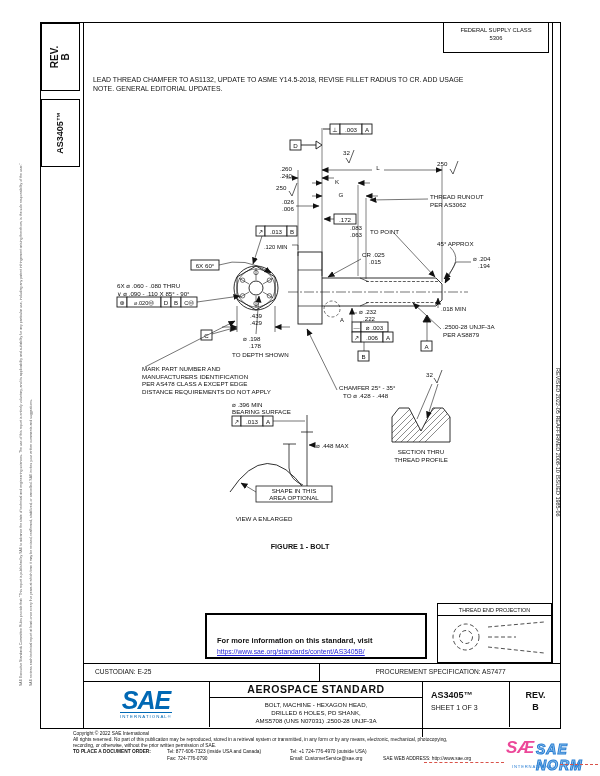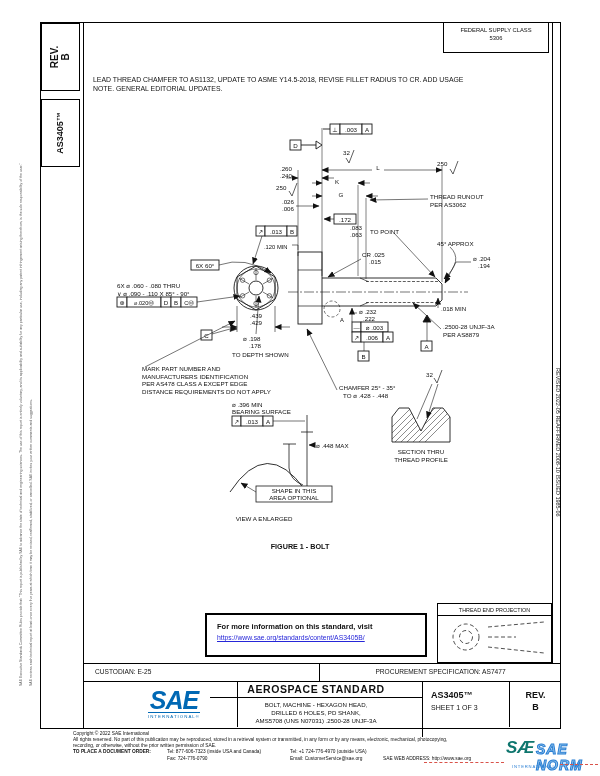--- a/index.html
+++ b/index.html
@@ -9,22 +9,22 @@
   .frame{border:1.6px solid #000;box-sizing:border-box;}
   .vline{position:absolute;width:0;border-left:1.3px solid #000;}
   .hline{position:absolute;height:0;border-top:1.3px solid #000;}
   .rot-ccw{transform:rotate(-90deg);transform-origin:left top;white-space:nowrap;}
   .rot-cw{transform:rotate(90deg);transform-origin:left top;white-space:nowrap;}
   .sidebox{position:absolute;left:41px;width:39px;height:68px;border:1.8px solid #000;
            box-sizing:border-box;display:flex;align-items:center;justify-content:center;}
   .sidebox .inner{transform:rotate(-90deg);text-align:center;font-weight:bold;line-height:1.1;}
   .tiny-margin{position:absolute;font-size:3.5px;color:#555;letter-spacing:0;}
   svg text{font-family:"Liberation Sans",sans-serif;fill:#111;}
-  .infobox{position:absolute;left:205px;top:613px;width:222px;height:44px;border:2.5px solid #000;
-           box-sizing:border-box;padding:7px 10px;}
+  .infobox{position:absolute;left:205px;top:613px;width:222px;height:38px;border:2.5px solid #000;
+           box-sizing:border-box;padding:21px 10px;}
   .infobox .l1{font-size:7.5px;font-weight:bold;}
   .infobox .l2{font-size:6.8px;text-decoration:underline;margin-top:3px;}
   .cell{position:absolute;box-sizing:border-box;}
   .wm-norm{font-weight:bold;font-style:italic;font-size:14px;color:#8fc0e8;-webkit-text-stroke:1px #2a7fd4;letter-spacing:1px;}
   .reddash{position:absolute;border-top:1.6px dashed #d9534a;}
 </style>
 </head>
 <body>
 
 <div class="page">
@@ -324,21 +324,21 @@
         <path d="M50,11 L106,6 M50,31 L106,37 M50,21 H78"></path>
       </g>
     </svg>
   </div>
 
   <div class="hline" style="left:83px;top:663px;width:478px;"></div>
   <div class="cell" style="left:83px;top:663px;width:237px;height:18px;border-right:1.3px solid #000;font-size:6.6px;padding:5px 0 0 12px;"><span>CUSTODIAN: E-25</span></div>
   <div class="cell" style="left:320px;top:663px;width:241px;height:18px;font-size:6.6px;text-align:center;padding-top:5px;"><span>PROCUREMENT SPECIFICATION: AS7477</span></div>
 
   <div class="hline" style="left:83px;top:681px;width:478px;"></div>
-  <div class="cell" style="left:83px;top:681px;width:127px;height:46px;border-right:1.3px solid #000;display:flex;flex-direction:column;align-items:center;justify-content:center;margin-left:28px;">
+  <div class="cell" style="left:83px;top:681px;width:127px;height:46px;border-right:1.3px solid #000;display:flex;flex-direction:column;align-items:center;justify-content:center;">
     <div style="font-style:italic;font-weight:bold;font-size:25px;line-height:22px;color:#0068b4;letter-spacing:-1px;">SAE</div>
     <div style="font-size:4.4px;color:#0068b4;letter-spacing:1px;border-top:1px solid #0068b4;margin-top:1px;padding-top:1px;">INTERNATIONAL®</div>
   </div>
   <div class="cell" style="left:210px;top:681px;width:213px;height:56px;border-right:1.3px solid #000;text-align:center;">
     <div style="font-size:10.5px;font-weight:bold;letter-spacing:.6px;padding:2px 0;border-bottom:1.3px solid #000;">AEROSPACE STANDARD</div>
     <div style="font-size:6.1px;line-height:8px;padding-top:3px;">
       <div>BOLT, MACHINE - HEXAGON HEAD,</div>
       <div>DRILLED 6 HOLES, PD SHANK,</div>
       <div>AMS5708 (UNS N07031) .2500-28 UNJF-3A</div>
     </div>
@@ -358,20 +358,20 @@
     <div>recording, or otherwise, without the prior written permission of SAE.</div>
   </div>
   <div class="abs" style="left:73px;top:749px;font-size:4.8px;font-weight:bold;">TO PLACE A DOCUMENT ORDER:</div>
   <div class="abs" style="left:167px;top:749px;font-size:4.8px;">Tel: 877-606-7323 (inside USA and Canada)</div>
   <div class="abs" style="left:167px;top:756px;font-size:4.8px;">Fax: 724-776-0790</div>
   <div class="abs" style="left:290px;top:749px;font-size:4.8px;">Tel: +1 724-776-4970 (outside USA)</div>
   <div class="abs" style="left:290px;top:756px;font-size:4.8px;">Email: CustomerService@sae.org</div>
   <div class="abs" style="left:383px;top:756px;font-size:4.8px;">SAE WEB ADDRESS: http://www.sae.org</div>
 
   <div class="abs" style="left:440px;top:736px;width:158px;height:38px;">
-    <span style="position:absolute;left:66px;top:2px;font-weight:bold;font-style:italic;font-size:17px;color:#0f766e;">SÆ</span>
+    <span style="position:absolute;left:66px;top:2px;font-weight:bold;font-style:italic;font-size:17px;color:#ec4899;">SÆ</span>
     <span class="wm-norm" style="position:absolute;left:96px;top:5px;">SAE NORM</span>
     <span style="position:absolute;left:72px;top:28px;font-size:4.2px;color:#2a7fd4;letter-spacing:.8px;">INTERNATIONAL</span>
     <span class="reddash" style="left:-16px;top:26px;width:80px;"></span>
     <span class="reddash" style="left:120px;top:28px;width:38px;"></span>
   </div>
 
 </div>
 
 </body></html>

